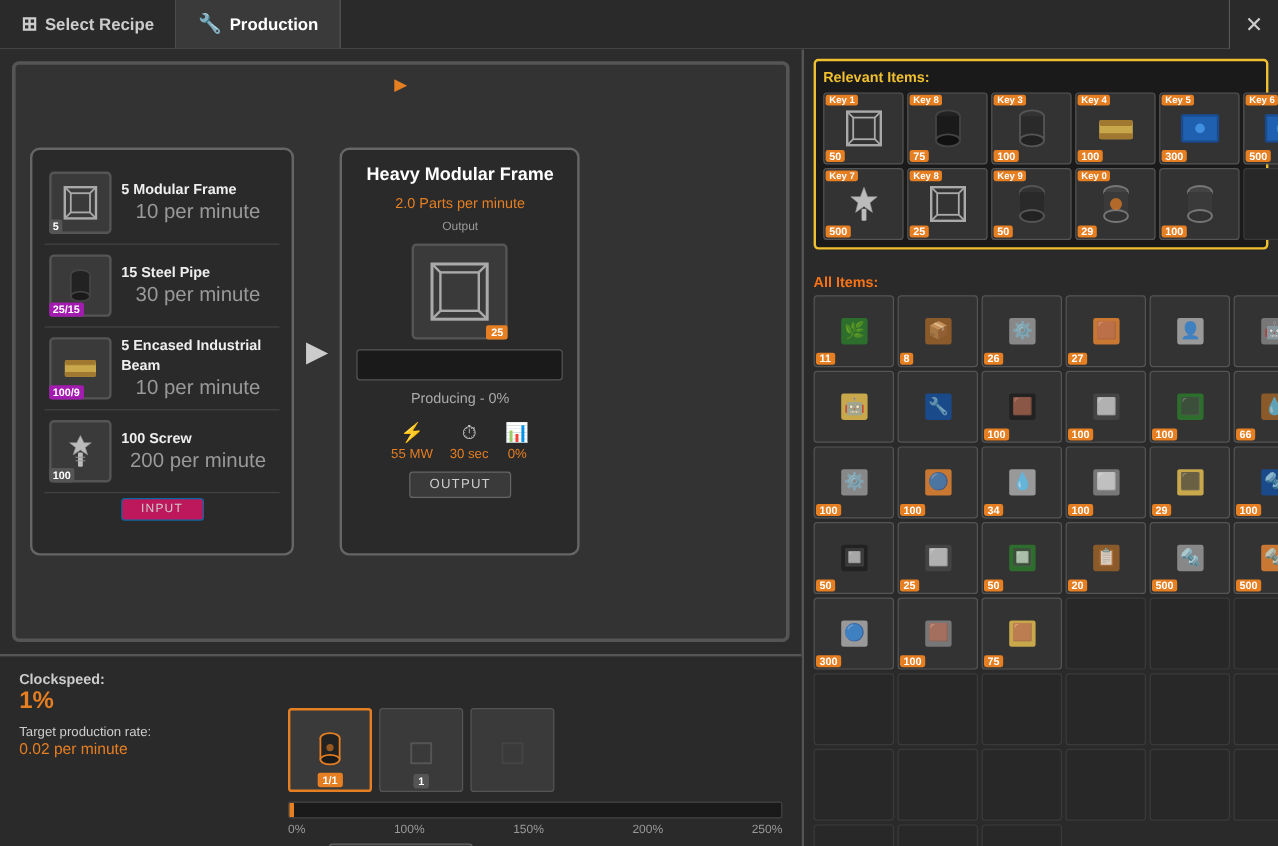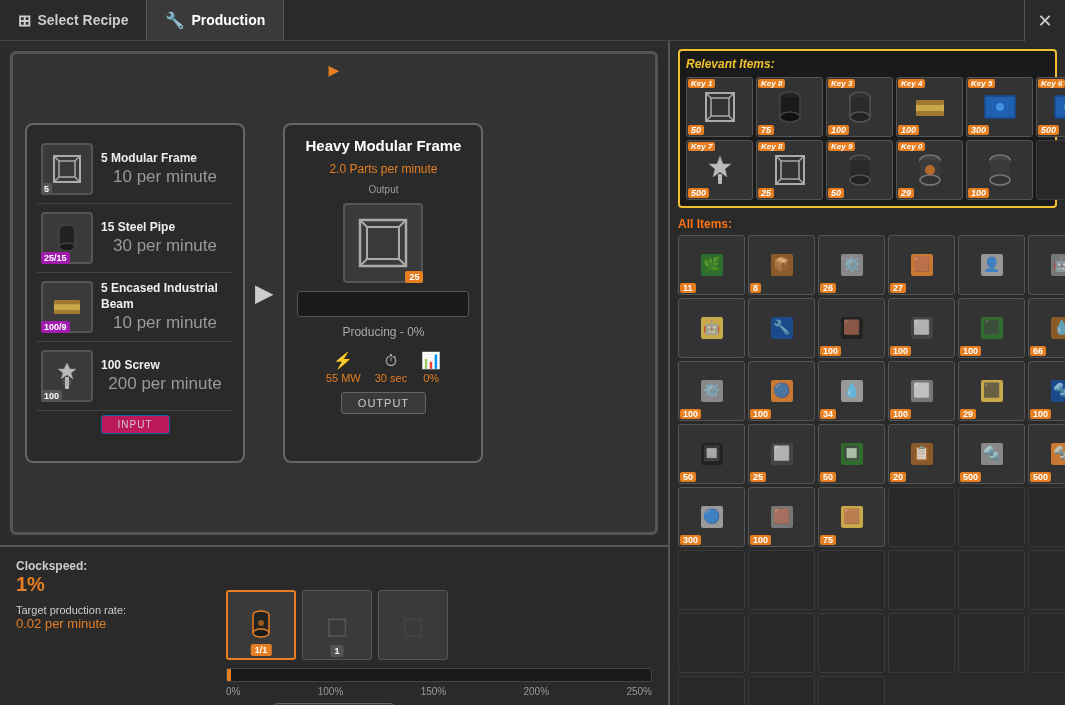--- a/index.html
+++ b/index.html
@@ -263,21 +263,21 @@
     
     .clockspeed-panel {
       background: #2a2a2a;
       border-top: 2px solid #555;
       padding: 12px 16px 8px;
       height: 160px;
     }
 
     .clock-layout {
       display: flex;
-      gap: 10px;
+      gap: 24px;
       height: 100%;
     }
 
     .clock-info {
       width: 200px;
     }
     .clock-label {
       font-size: 12px;
       color: #ccc;
       font-weight: bold;
@@ -378,22 +378,21 @@
       background: #2a2a2a;
       padding: 8px;
       overflow: hidden;
     }
 
     .relevant-section {
       border: 2px solid #f0c030;
       background: #1a1a1a;
       border-radius: 4px;
       padding: 6px;
-      margin-bottom: 9px;
-      font-style: italic;
+      margin-bottom: 20px;
     }
     .relevant-title {
       font-size: 12px;
       color: #f0c030;
       font-weight: bold;
       margin-bottom: 6px;
     }
 
     .inventory-grid {
       display: grid;

